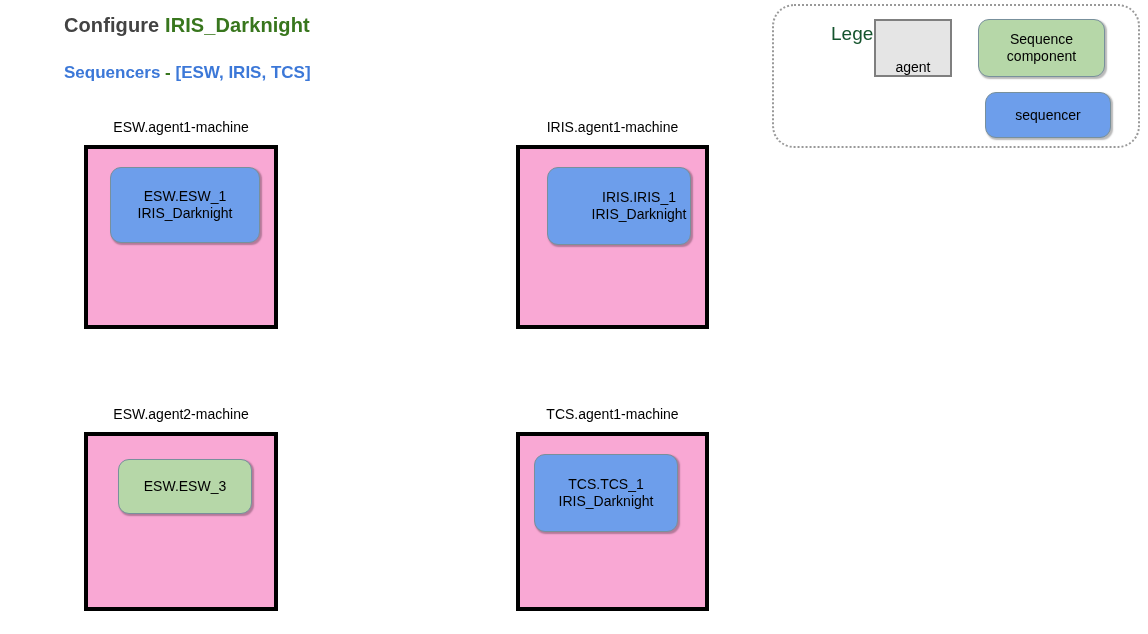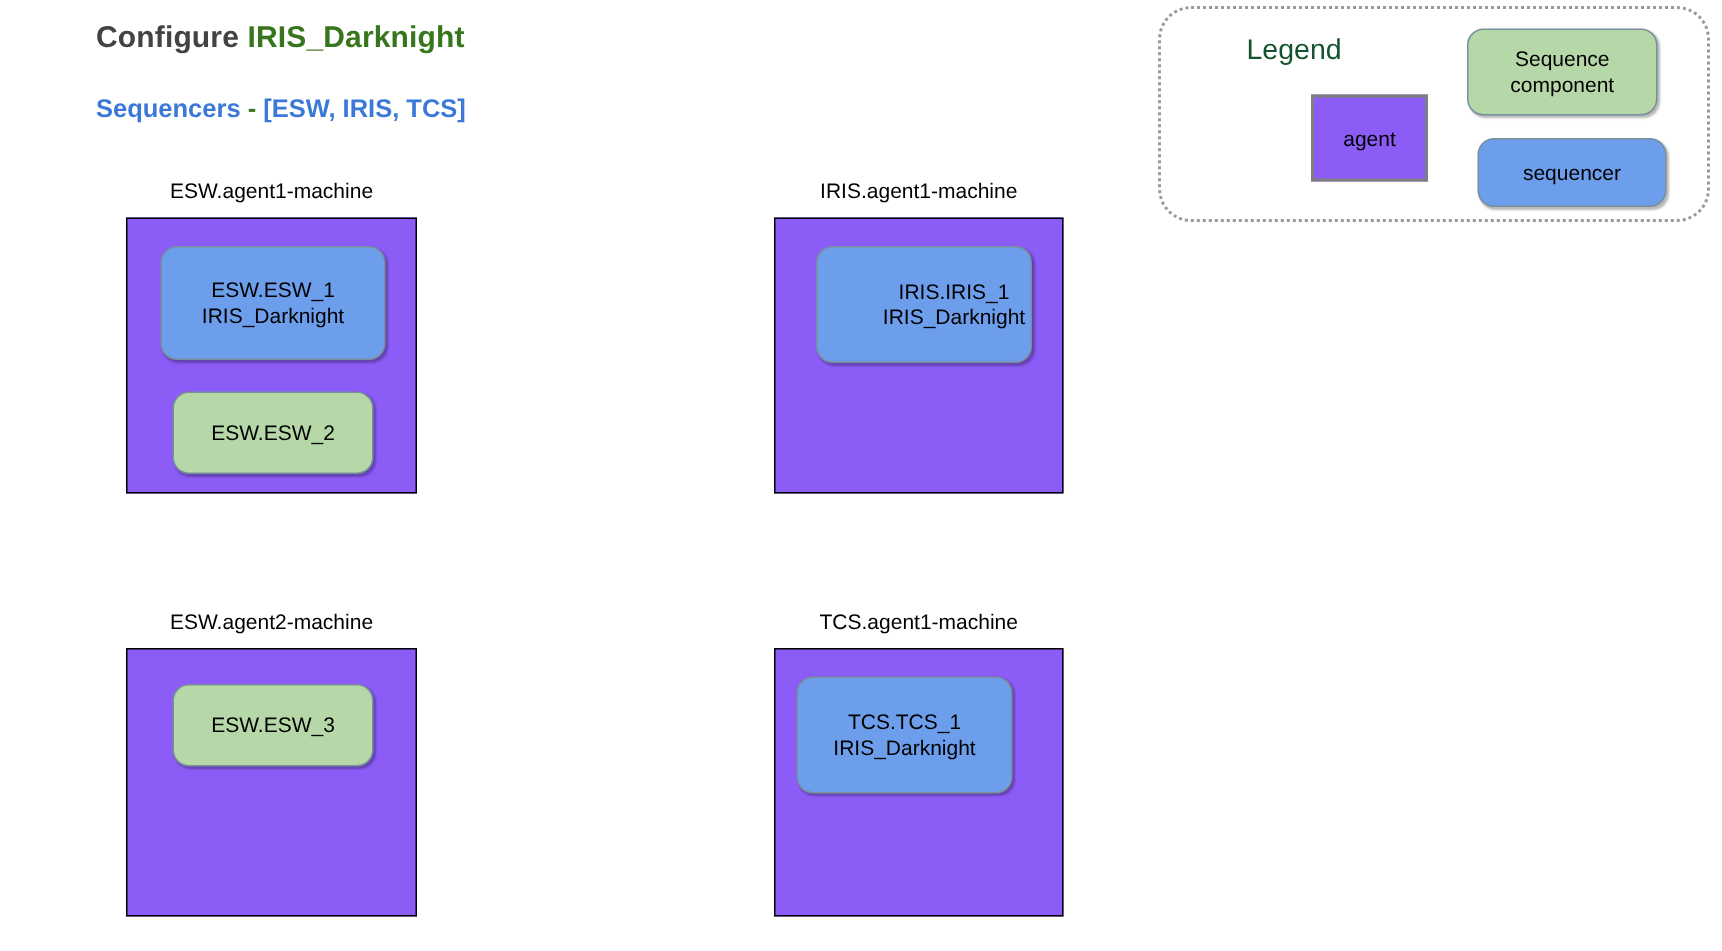--- a/index.html
+++ b/index.html
@@ -42,22 +42,22 @@
   #sequencers-line .s-list  { color: #3c78d8; }
 
   
   .machine-label {
     font-size: 14px;
     color: #000000;
     text-align: center;
     white-space: nowrap;
   }
   .machine-box {
-    border: 1px solid #000000;
-    background: #8b5cf6;
+    border: 4px solid #000000;
+    background: #f9a8d4;
     box-sizing: border-box;
   }
 
   
   .node {
     box-sizing: border-box;
     border-radius: 11px;
     border: 1px solid #78909c;
     display: flex;
     align-items: center;
@@ -89,28 +89,27 @@
     font-size: 19px;
     color: #14532d;
     margin-left: 36px;
   }
   #legend-agent-box {
     left: 874px;
     top: 19px;
     width: 78px;
     height: 58px;
     border: 2px solid #7f7f7f;
-    background: #8b5cf6;
+    background: #e5e5e5;
     box-sizing: border-box;
     display: flex;
-    align-items: center;
+    align-items: flex-end;
     justify-content: center;
     font-size: 14px;
     color: #000000;
-    margin-top: 44px;
   }
   #legend-seqcomp-box {
     left: 978px;
     top: 19px;
     width: 127px;
     height: 58px;
   }
   #legend-sequencer-box {
     left: 985px;
     top: 92px;
@@ -129,25 +128,20 @@
   <span class="s-label">Sequencers</span><span class="s-dash"> - </span><span class="s-list">[ESW, IRIS, TCS]</span>
 </div>
 
 <div id="machines-root">
     <div class="abs machine-label" style="left: 84px; width: 194px; top: 119px;">ESW.agent1-machine</div>
     <div class="abs machine-box" style="left: 84px; top: 145px; width: 194px; height: 184px;">
       <div class="node sequencer" style="position: absolute; left: 22px; top: 18px; width: 150px; height: 76px;">
         <span>
           <span class="line">ESW.ESW_1</span>
           <span class="line">IRIS_Darknight</span>
-        </span>
-      </div>
-      <div class="node sequence-component" style="position: absolute; left: 30px; top: 115px; width: 134px; height: 55px;">
-        <span>
-          <span class="line">ESW.ESW_2</span>
         </span>
       </div>
     </div>
     <div class="abs machine-label" style="left: 516px; width: 193px; top: 119px;">IRIS.agent1-machine</div>
     <div class="abs machine-box" style="left: 516px; top: 145px; width: 193px; height: 184px;">
       <div class="node sequencer" style="position: absolute; left: 27px; top: 18px; width: 144px; height: 78px; padding-left: 40px;">
         <span>
           <span class="line">IRIS.IRIS_1</span>
           <span class="line">IRIS_Darknight</span>
         </span>

